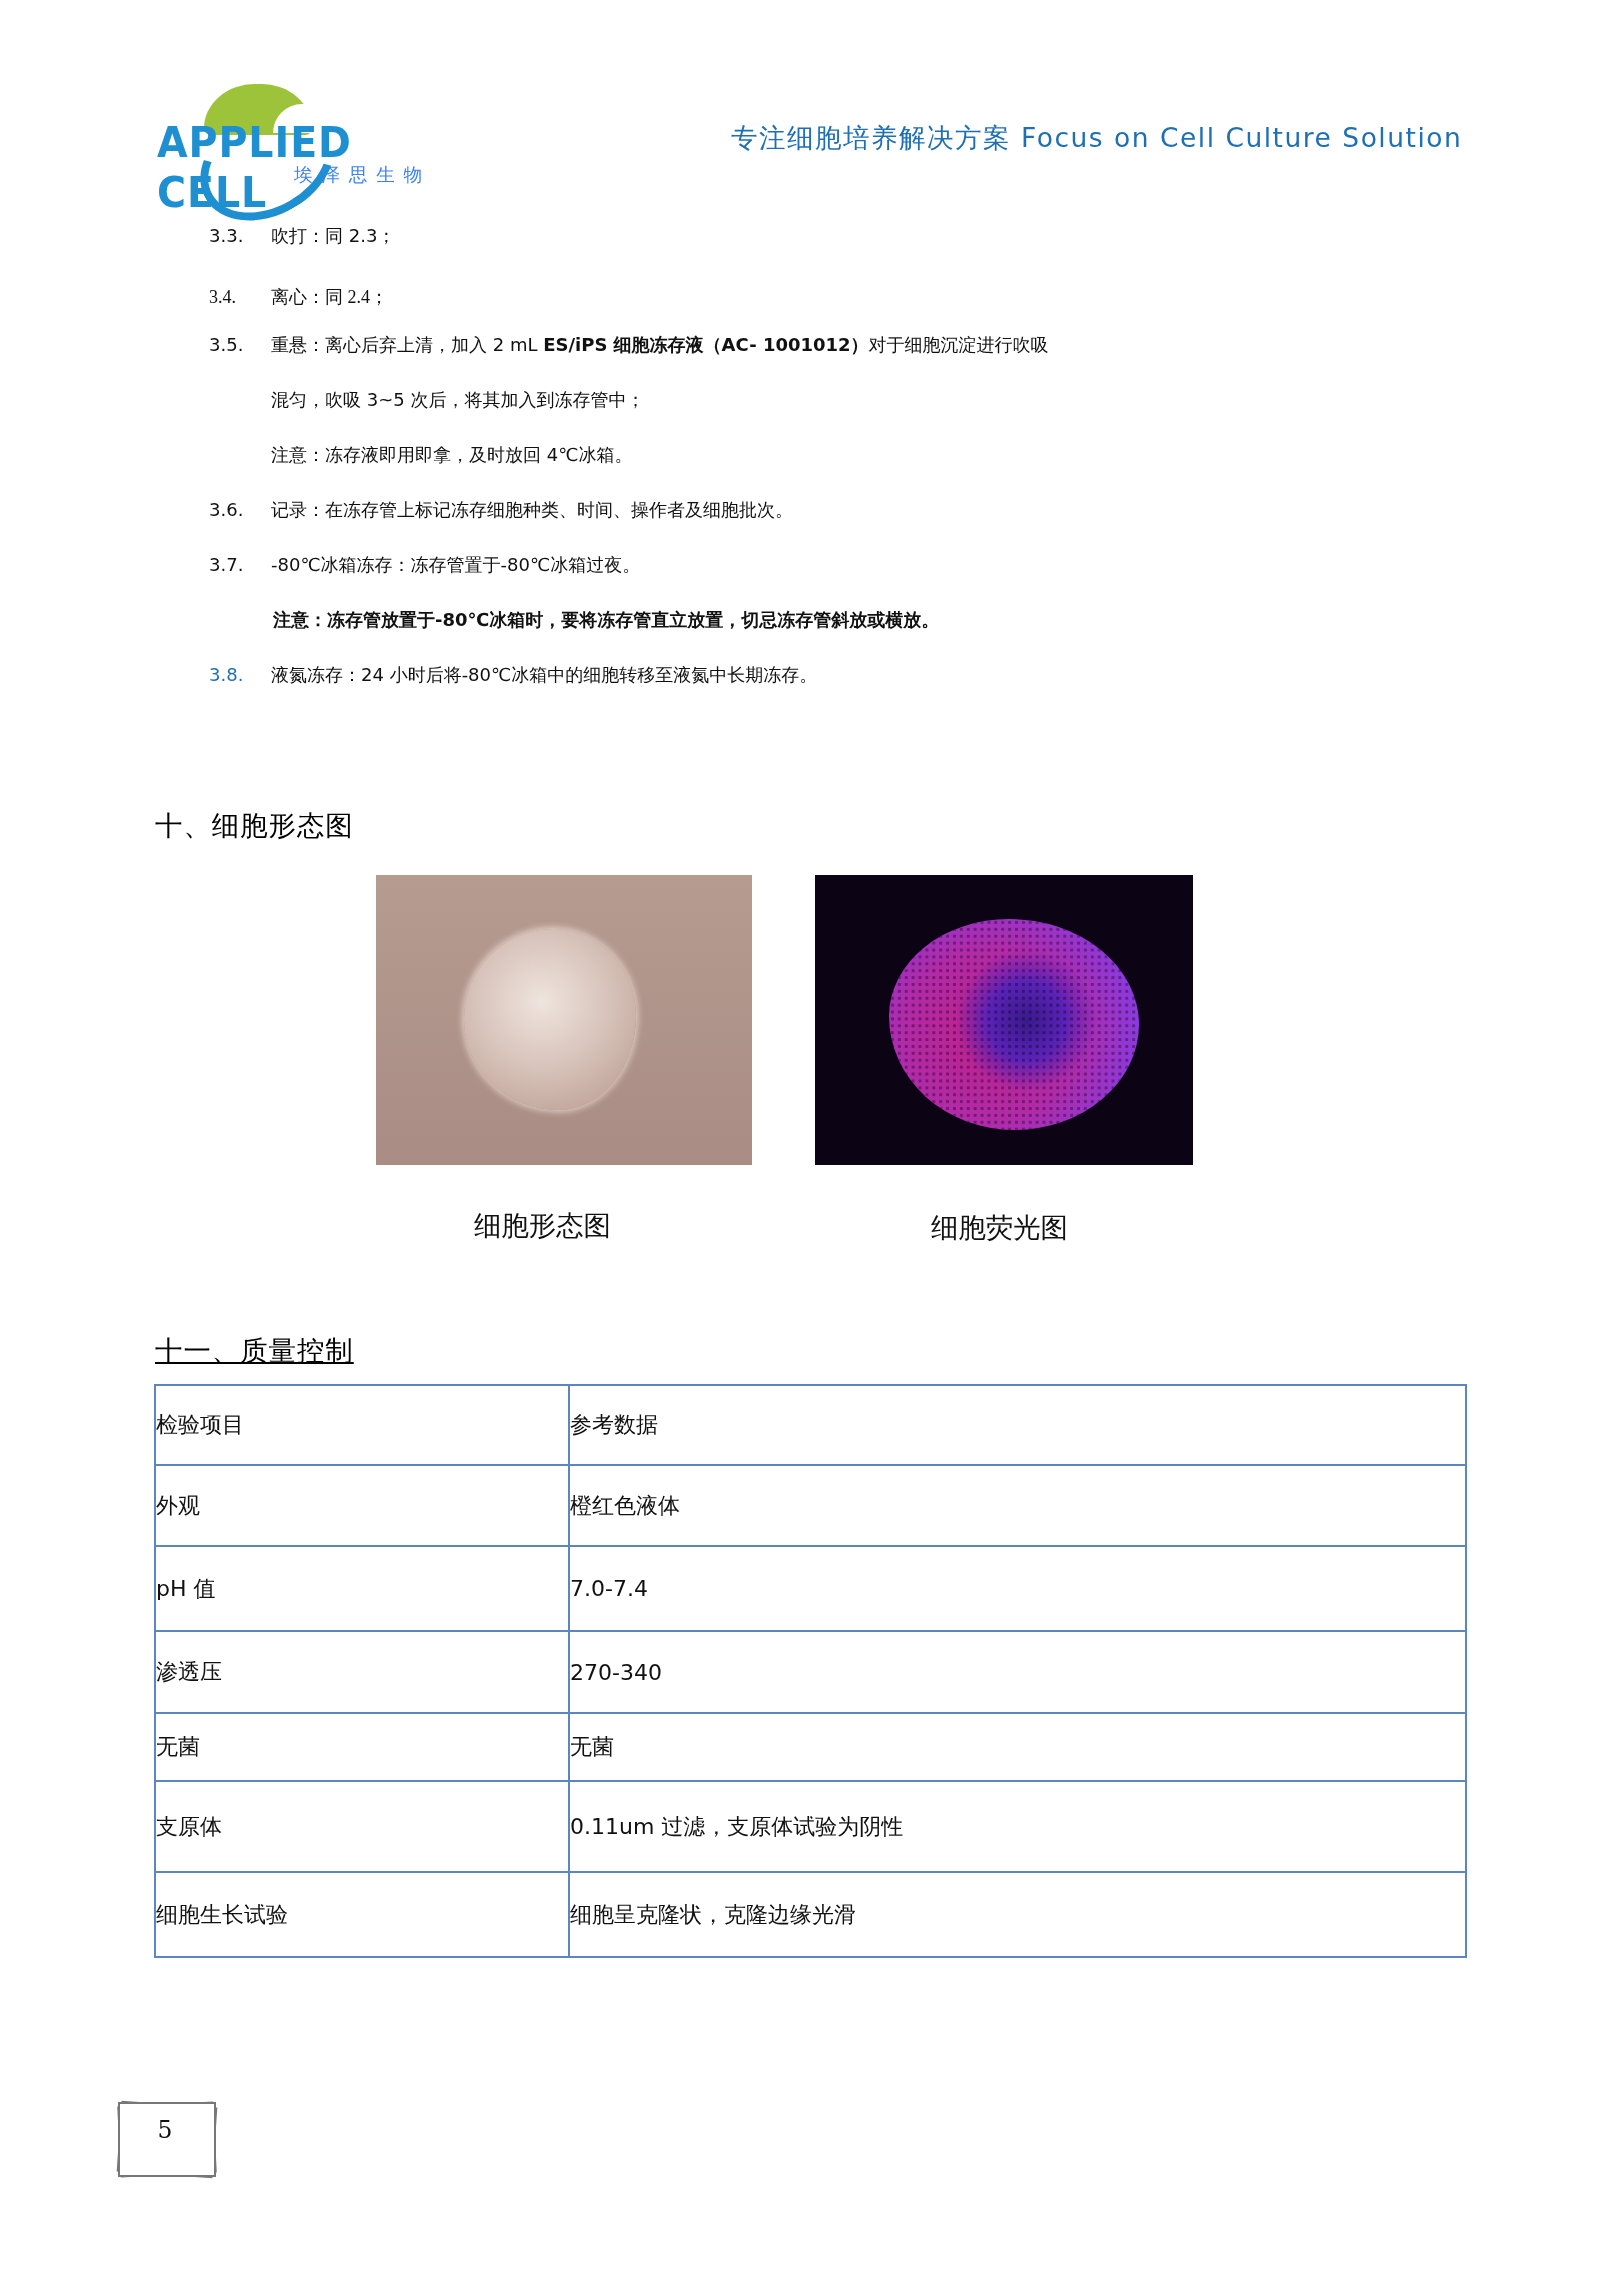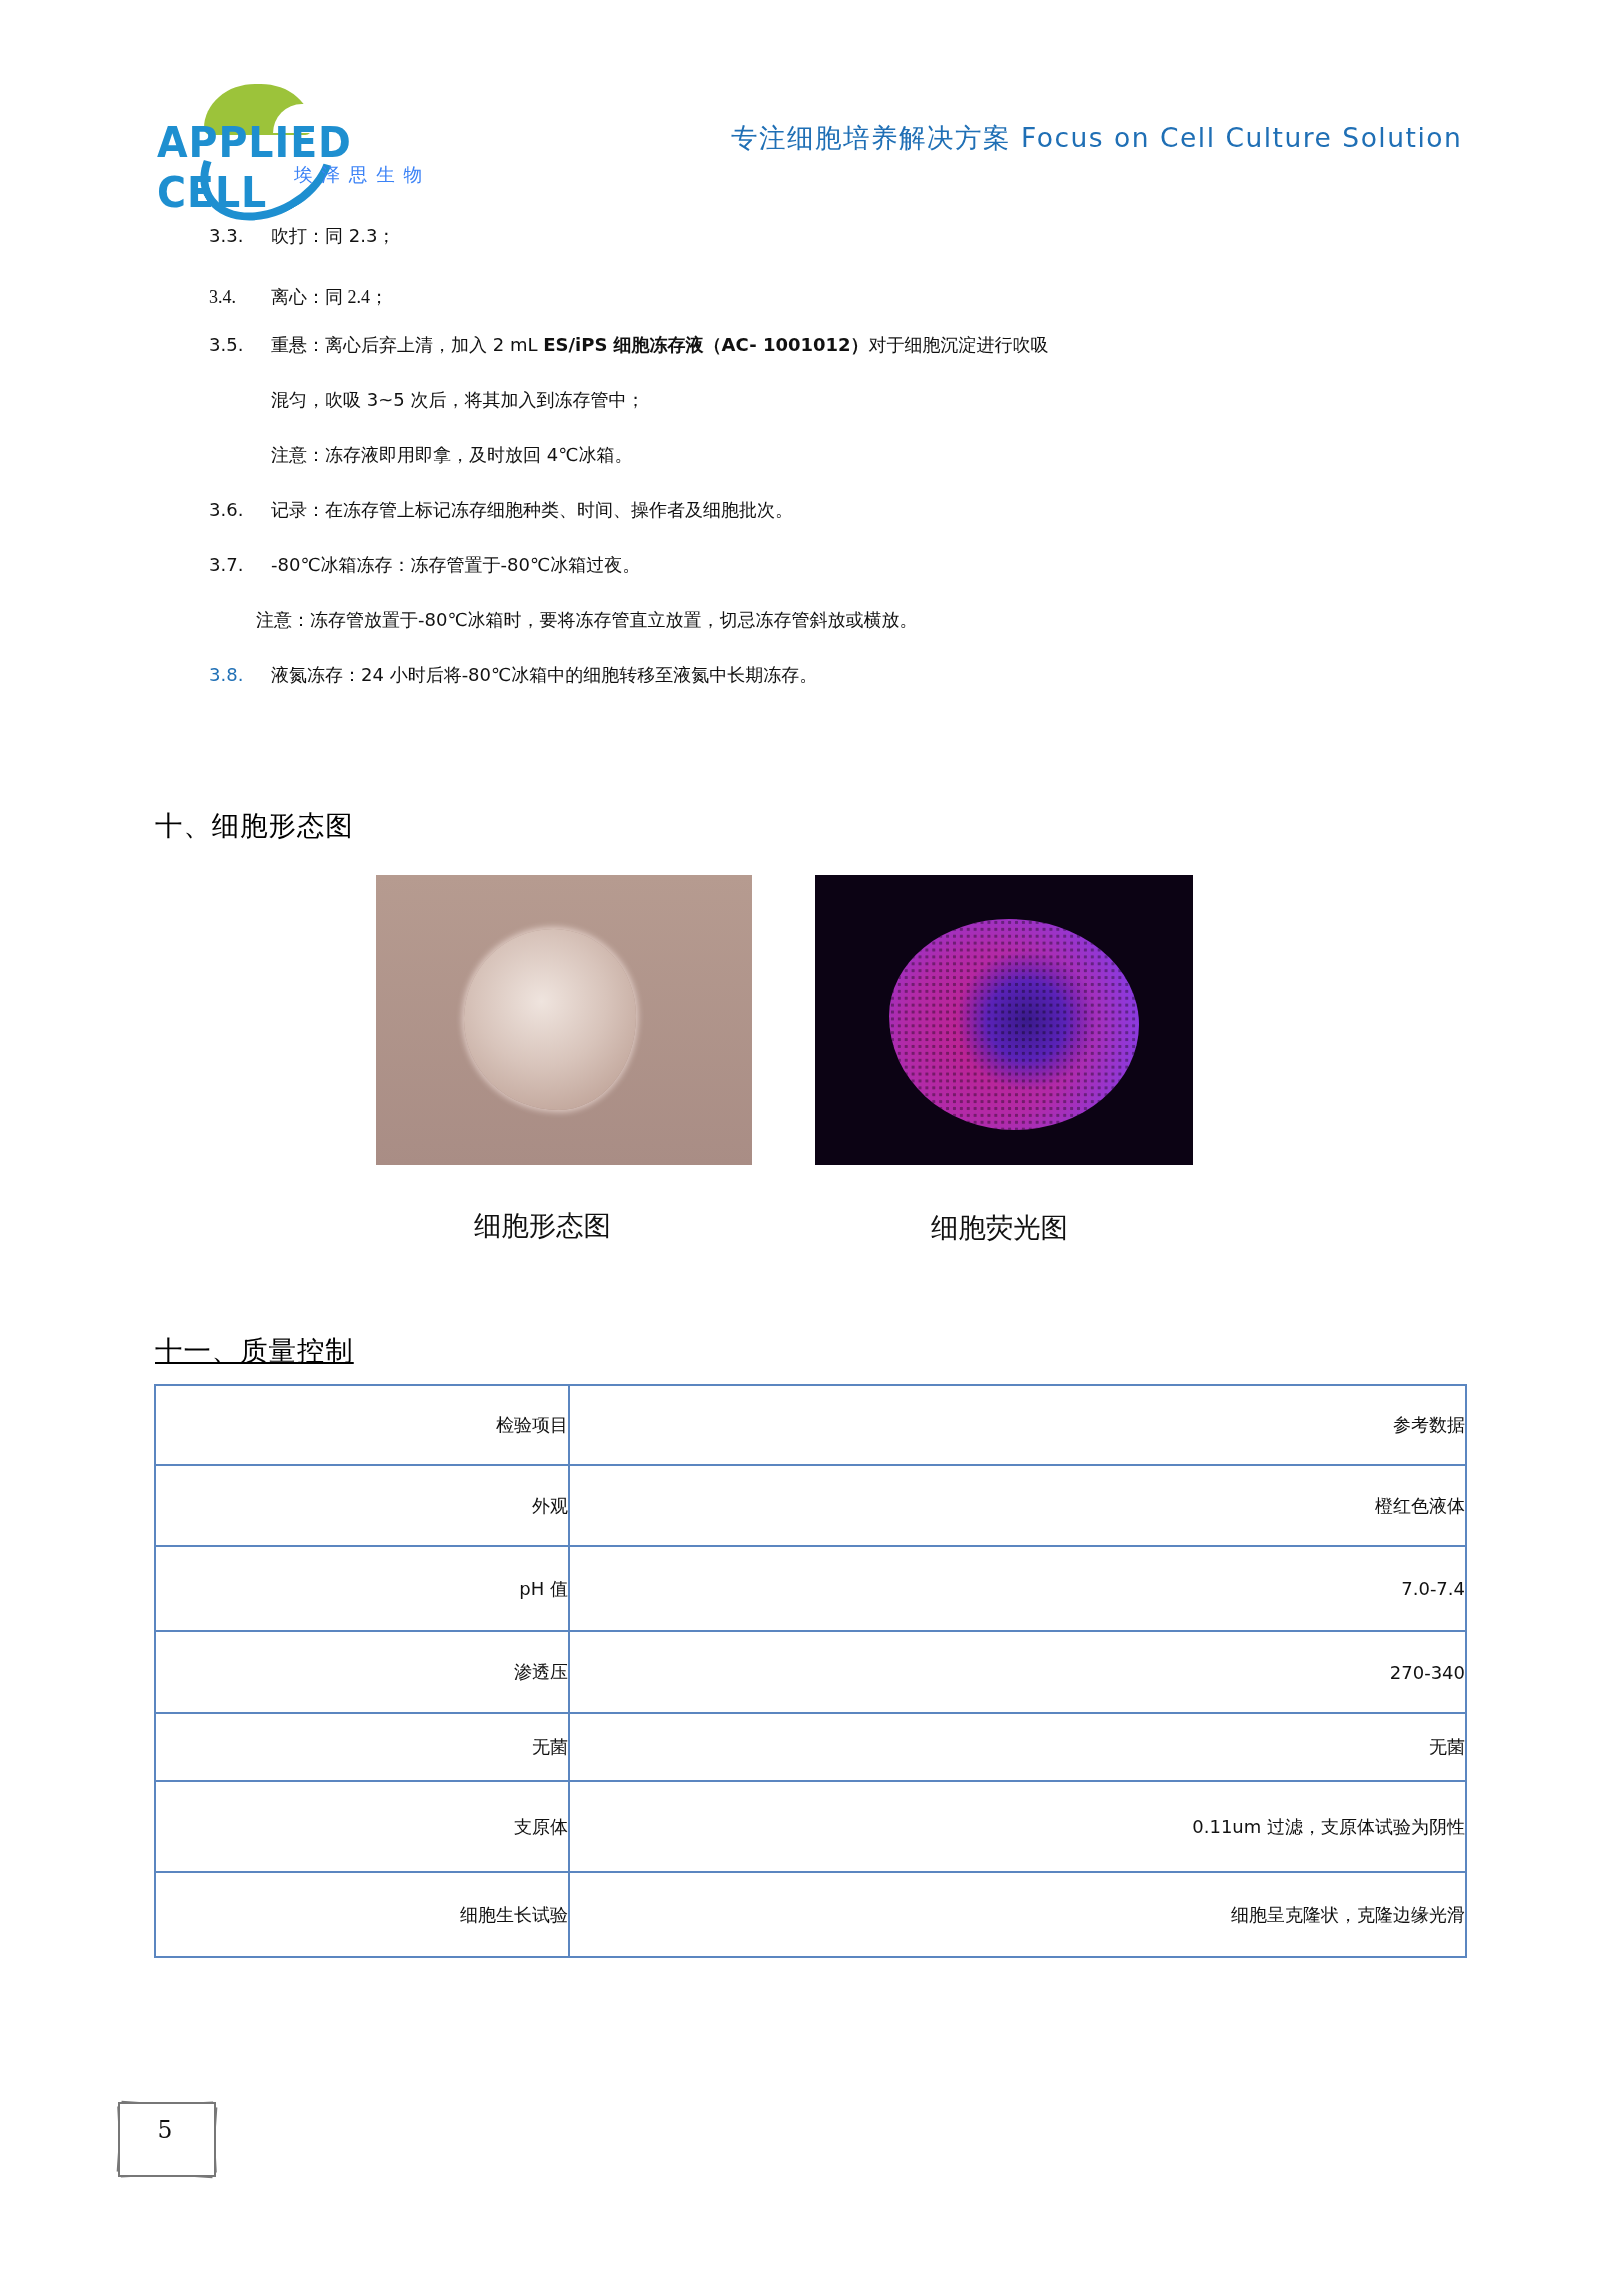--- a/index.html
+++ b/index.html
@@ -43,21 +43,21 @@
           background:
             radial-gradient(circle at 55% 48%, #3a1a8c 0%, #5a22b8 22%, rgba(0,0,0,0) 40%),
             radial-gradient(circle at 40% 55%, #c0208a 0%, #b22aa8 45%, #8a3ae0 80%, #7a40e8 100%); }
   .img2 .dots { position:absolute; inset:0;
           background-image:radial-gradient(circle, rgba(0,0,0,0.35) 1.4px, rgba(0,0,0,0) 2px);
           background-size:6.9px 6.9px; border-radius:inherit; }
   .caption { position:absolute; font-size:27.4px; color:#111; white-space:nowrap; }
 
   
   .qc-table { position:absolute; left:154px; top:1384px; width:1313px; border-collapse:collapse; }
-  .qc-table td { border:2.9px solid #5b86c0; text-align:right; font-size:18px; color:#111; padding:0; }
+  .qc-table td { border:2.9px solid #5b86c0; text-align:left; font-size:22px; color:#111; padding:0; }
   .qc-table td.c1 { width:412px; }
 
   
   .pagenum { left:113px; top:2098px; width:104px; height:78px; }
   .pagenum .sheet { position:absolute; border:2.9px solid #777; background:#fff; }
   .pagenum .s1 { left:5.9px; top:5.9px; width:92px; height:67px; transform:rotate(4deg); }
   .pagenum .s2 { left:5.9px; top:5.9px; width:92px; height:67px; transform:rotate(-3deg); }
   .pagenum .s3 { left:4.9px; top:3.9px; width:94px; height:71px; }
   .pagenum .n { position:absolute; left:0; top:17.6px; width:104px; text-align:center;
                 font-family:"DejaVu Serif","Liberation Serif",serif; font-size:23.5px; color:#111; }
@@ -85,21 +85,21 @@
   <span class="num">3.5.</span><span>重悬：离心后弃上清，加入 2 mL </span><span class="bold">ES/iPS 细胞冻存液（AC- 1001012）</span><span>对于细胞沉淀进行吹吸</span>
 </div>
 <div class="line" style="left:271px;top:382px;">混匀，吹吸 3~5 次后，将其加入到冻存管中；</div>
 <div class="line" style="left:271px;top:437px;">注意：冻存液即用即拿，及时放回 4℃冰箱。</div>
 <div class="line" style="left:209px;top:492px;">
   <span class="num">3.6.</span><span>记录：在冻存管上标记冻存细胞种类、时间、操作者及细胞批次。</span>
 </div>
 <div class="line" style="left:209px;top:547px;">
   <span class="num">3.7.</span><span>-80℃冰箱冻存：冻存管置于-80℃冰箱过夜。</span>
 </div>
-<div class="line" style="left:256px;top:602px;">注意：冻存管放置于-80℃冰箱时，要将冻存管直立放置，切忌冻存管斜放或横放。</div>
+<div class="line" style="left:273px;top:602px;font-weight:bold;">注意：冻存管放置于-80℃冰箱时，要将冻存管直立放置，切忌冻存管斜放或横放。</div>
 <div class="line" style="left:209px;top:657px;">
   <span class="num blue">3.8.</span><span>液氮冻存：24 小时后将-80℃冰箱中的细胞转移至液氮中长期冻存。</span>
 </div>
 
 <div class="section-title" style="top:808px;">十、细胞形态图</div>
 
 <div class="abs img1">
   <div class="colony"></div>
 </div>
 <div class="abs img2">

